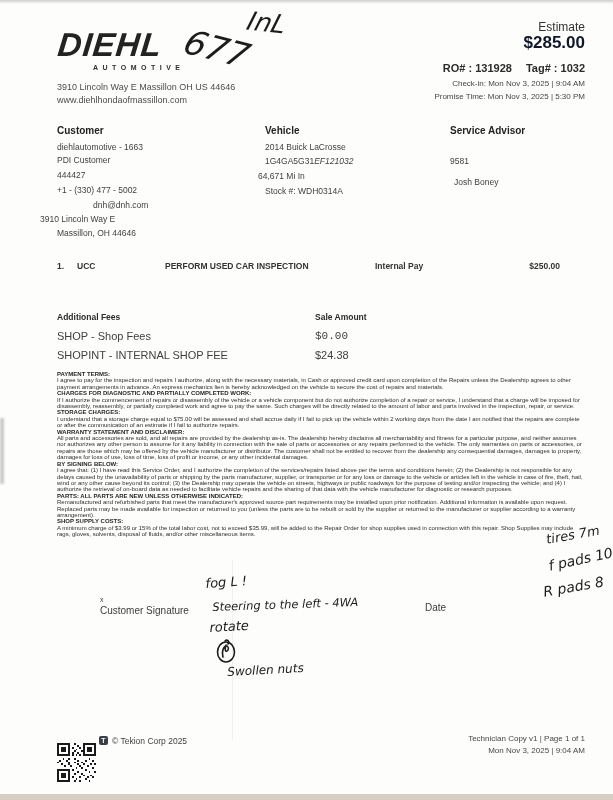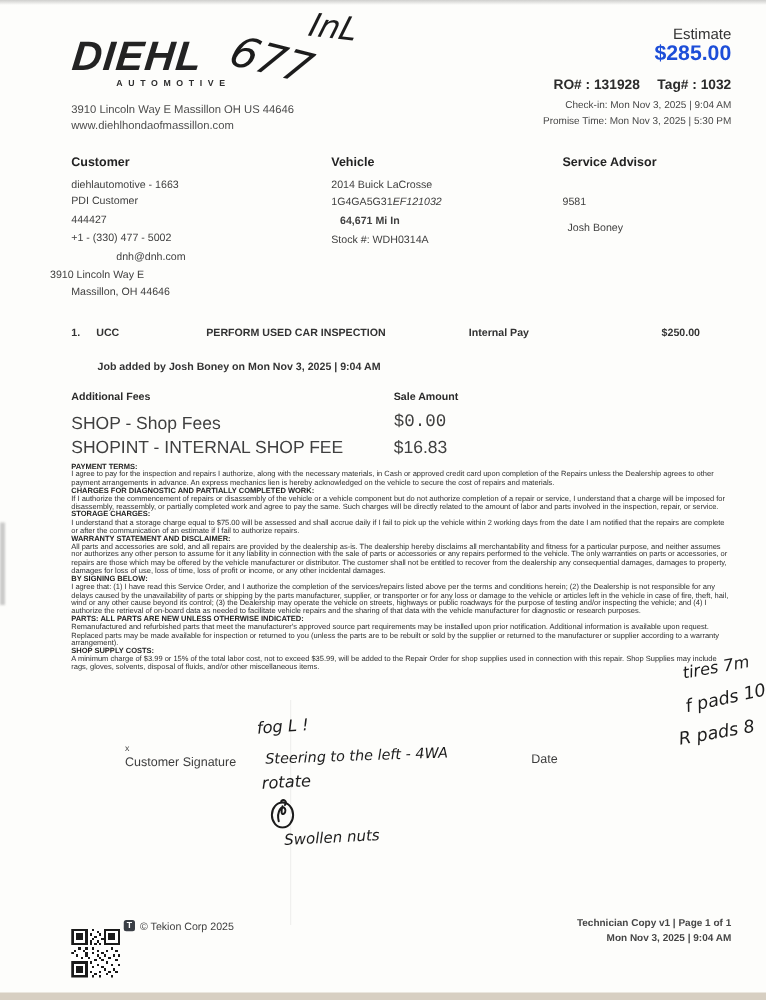--- a/index.html
+++ b/index.html
@@ -17,35 +17,35 @@
   .edge-left-smudge { left:0; top:418px; width:4px; height:66px; background:rgba(110,110,110,.35); filter:blur(1px); }
   .fold-line { left:232px; top:560px; width:1px; height:180px; background:rgba(0,0,0,.05); }
 
   
   .logo-text { left:58px; top:26px; font-size:33px; font-weight:900; font-style:italic;
     letter-spacing:1px; color:#232323; transform:skewX(-6deg); }
   .logo-sub { left:93px; top:64px; font-size:7px; font-weight:700; letter-spacing:4.5px; color:#2e2e2e; }
   .addr1 { left:57px; top:82px; font-size:9px; color:#4c4c4c; }
   .addr2 { left:57px; top:95px; font-size:9px; color:#4c4c4c; }
   .est-label { right:28px; top:20px; font-size:12px; font-weight:500; color:#333; text-align:right; }
-  .est-amt { right:28px; top:33px; font-size:17px; font-weight:700; color:#1d4ed8; text-align:center; }
+  .est-amt { right:28px; top:33px; font-size:17px; font-weight:700; color:#0f172a; text-align:center; }
   .ro-line { right:28px; top:62px; font-size:11px; font-weight:700; color:#2b2b2b; text-align:right; }
   .ro-line .gap { display:inline-block; width:14px; }
   .meta-line { right:28px; font-size:8px; color:#464646; text-align:right; }
 
   
   .col-head { font-size:10px; font-weight:700; color:#232323; }
   .col-line { font-size:8.5px; color:#3f3f3f; }
   .semib { font-weight:400; }
   .vin-ital { font-style:italic;margin-top:36px; }
 
   
   .job-cell { font-size:8.5px; font-weight:600; color:#333; }
   .fees-head { font-size:8.5px; font-weight:700; color:#2b2b2b; }
-  .fees-cell { font-size:14px; color:#3f3f3f; }
+  .fees-cell { font-size:11px; color:#3f3f3f; }
 
   
   .legal { left:57px; top:371px; width:529px; font-size:6px; line-height:6.4px; color:#2f2f2f; }
   .legal-h { font-weight:700; color:#1f1f1f; }
   .legal-sec { margin:0; }
 
   
   .sig { font-size:10px; color:#3d3d3d; }
   .xmark { font-size:7px; color:#3d3d3d; }
 
@@ -61,21 +61,21 @@
   .hw-tires { left:545px; top:532px; font-size:13px; transform:rotate(-10deg); }
   .hw-fpads { left:547px; top:558px; font-size:14px; transform:rotate(-12deg); }
   .hw-rpads { left:542px; top:584px; font-size:14px; transform:rotate(-10deg); }
   .scribble { left:216px; top:639px; width:20px; height:24px; }
 
   
   .qr { left:57px; top:743px; width:39px; height:39px; }
   .tekion-badge { left:99px; top:736px; width:9px; height:9px; background:#3a3e45; color:#fff;
     border-radius:2px; font-size:7px; font-weight:700; text-align:center; line-height:9px; }
   .tekion-text { left:112px; top:736px; font-size:8.5px; color:#3f3f3f; }
-  .foot-right { right:28px; font-size:8px; color:#464646; text-align:right;font-weight:bold; }
+  .foot-right { right:28px; font-size:8px; color:#464646; text-align:right; }
 </style>
 </head>
 <body>
 
 <div class="page">
 
   <div class="abs edge-top"></div>
   <div class="abs edge-left-smudge"></div>
   <div class="abs fold-line"></div>
 
@@ -102,40 +102,39 @@
   <div class="abs col-line" style="left:57px; top:185px;">+1 - (330) 477 - 5002</div>
   <div class="abs col-line" style="left:57px; top:200px;margin-left:36px;">dnh@dnh.com</div>
   <div class="abs col-line" style="left:40px; top:214px;">3910 Lincoln Way E</div>
   <div class="abs col-line" style="left:57px; top:228px;">Massillon, OH 44646</div>
 
   <div class="abs col-head" style="left:265px; top:125px;">Vehicle</div>
   <div class="abs col-line semib" style="left:265px; top:142px;">2014 Buick LaCrosse</div>
   <div class="abs col-line semib" style="left:265px; top:156px;">
     <span>1G4GA5G31</span><span class="vin-ital">EF121032</span>
   </div>
-  <div class="abs col-line" style="left:272px; top:171px;font-weight:bold;">64,671 Mi In</div>
+  <div class="abs col-line" style="left:258px; top:171px;">64,671 Mi In</div>
   <div class="abs col-line" style="left:265px; top:186px;">Stock #: WDH0314A</div>
 
   <div class="abs col-head" style="left:450px; top:125px;">Service Advisor</div>
   <div class="abs col-line semib" style="left:454px; top:142px;margin-top:35px;">Josh Boney</div>
   <div class="abs col-line" style="left:450px; top:156px;">9581</div>
 
   <div class="abs job-cell" style="left:57px; top:261px;">1.</div>
   <div class="abs job-cell" style="left:77px; top:261px;">UCC</div>
   <div class="abs job-cell" style="left:165px; top:261px;">PERFORM USED CAR INSPECTION</div>
   <div class="abs job-cell" style="left:375px; top:261px;">Internal Pay</div>
   <div class="abs job-cell" style="right:53px; top:261px; text-align:right;">$250.00</div>
-  <div class="abs job-cell" style="left:78px; top:288px;">Job added by Josh Boney on Mon Nov 3, 2025 | 9:04 AM</div>
 
   <div class="abs fees-head" style="left:57px; top:312px;">Additional Fees</div>
   <div class="abs fees-head" style="left:315px; top:312px;">Sale Amount</div>
   <div class="abs fees-cell" style="left:57px; top:330px;">SHOP - Shop Fees</div>
   <div class="abs fees-cell" style="left:315px; top:330px;font-family:Liberation Mono, monospace;">$0.00</div>
   <div class="abs fees-cell" style="left:57px; top:349px;">SHOPINT - INTERNAL SHOP FEE</div>
-  <div class="abs fees-cell" style="left:315px; top:349px;">$16.83</div>
+  <div class="abs fees-cell" style="left:315px; top:349px;">$24.38</div>
 
   <div class="abs legal">
     <div class="legal-sec">
       <div class="legal-h">PAYMENT TERMS:</div>
       <div class="legal-b">I agree to pay for the inspection and repairs I authorize, along with the necessary materials, in Cash or approved credit card upon completion of the Repairs unless the Dealership agrees to other payment arrangements in advance. An express mechanics lien is hereby acknowledged on the vehicle to secure the cost of repairs and materials.</div>
     </div>
     <div class="legal-sec">
       <div class="legal-h">CHARGES FOR DIAGNOSTIC AND PARTIALLY COMPLETED WORK:</div>
       <div class="legal-b">If I authorize the commencement of repairs or disassembly of the vehicle or a vehicle component but do not authorize completion of a repair or service, I understand that a charge will be imposed for disassembly, reassembly, or partially completed work and agree to pay the same. Such charges will be directly related to the amount of labor and parts involved in the inspection, repair, or service.</div>
     </div>

